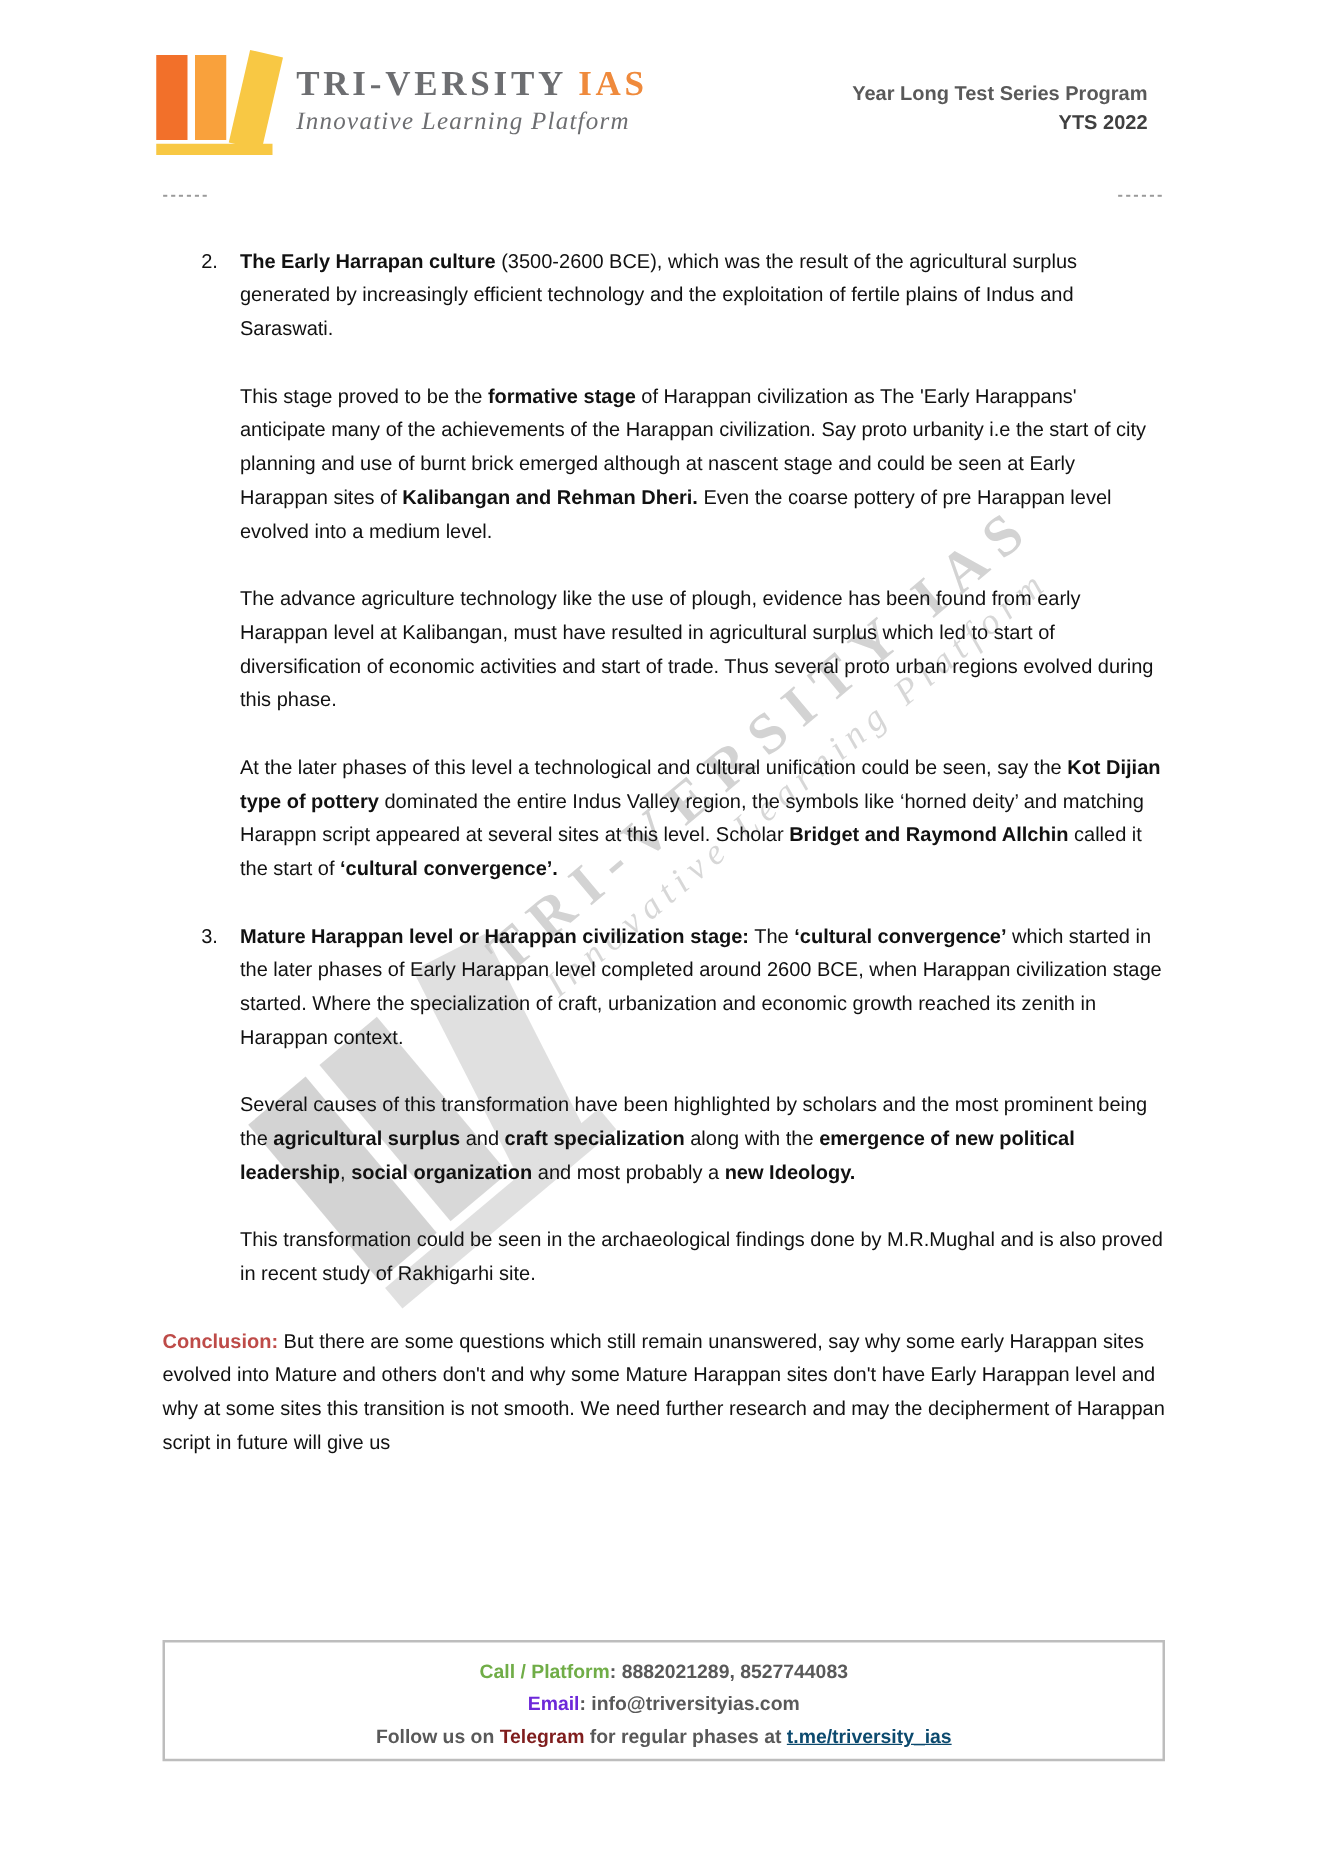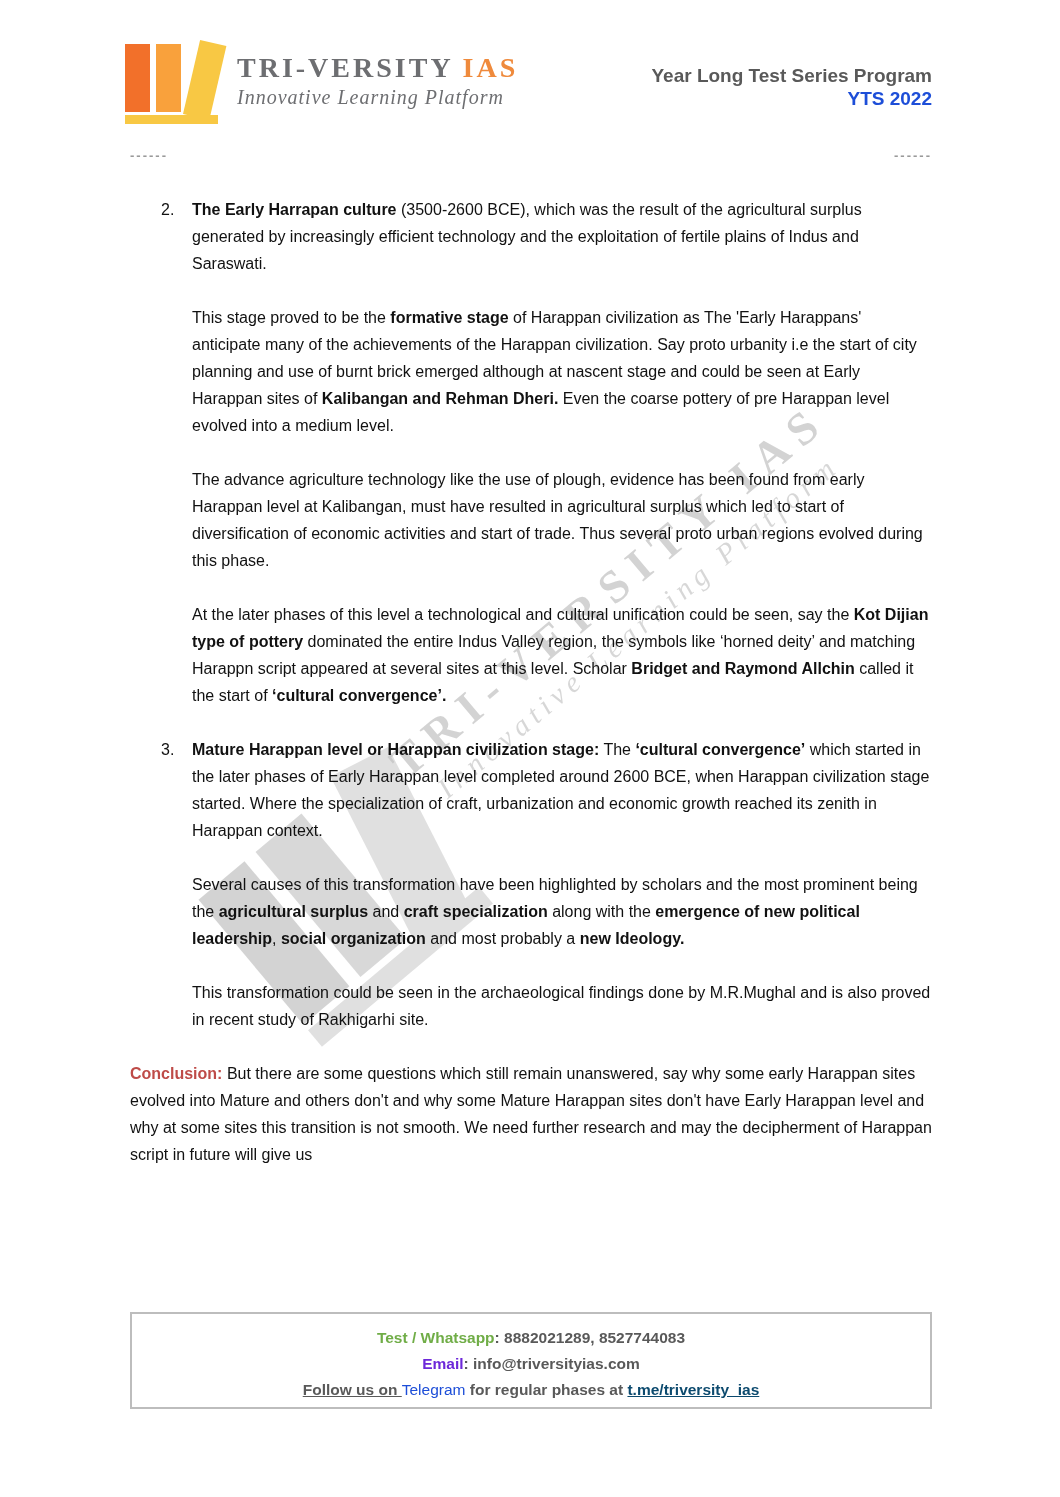--- a/index.html
+++ b/index.html
@@ -16,24 +16,24 @@
   .logo .b2 { left:31px; top:2px; width:25px; height:68px; background:#F9A13C; }
   .logo .b3 { left:58px; top:-4px; width:27px; height:76px; background:#F8C844;
               transform:rotate(13deg); transform-origin:bottom left; }
   .logo .shelf { left:0; top:73px; width:93px; height:9px; background:#F8C844; }
   .brand-text { position:absolute; left:237px; top:52px; }
   .brand-title { font-family:"Liberation Serif", serif; font-weight:bold;
                  font-size:28px; letter-spacing:3px; color:#6D6E71; white-space:nowrap; }
   .brand-title .orange { color:#EF8A3C; }
   .brand-tagline { font-family:"Liberation Serif", serif; font-style:italic;
                    font-size:20px; letter-spacing:1px; color:#6D6E71; margin-top:2px; }
-  .program { position:absolute; right:128px; top:64px; text-align:right;
-             font-weight:bold; font-size:19px; line-height:23px; }
+  .program { position:absolute; right:142px; top:64px; text-align:right;
+             font-weight:bold; font-size:16px; line-height:23px; }
   .program .line1 { color:#595959; }
-  .program .line2 { color:#1d4ed8; }
+  .program .line2 { color:#404040; }
   .dashes-row { position:absolute; left:130px; top:148px; width:802px;
                 display:flex; justify-content:space-between;
                 font-size:13px; font-weight:bold; letter-spacing:2px; color:#9a9a9a; }
   
   .wm-text { position:absolute; left:330px; top:560px; width:580px; z-index:0;
              transform:rotate(-40deg); transform-origin:center center;
              text-align:center; pointer-events:none; }
   .wm-title { font-family:"Liberation Serif", serif; font-weight:bold;
               font-size:46px; letter-spacing:11px; color:#9e9e9e; opacity:.45;
               white-space:nowrap; }
@@ -126,18 +126,18 @@
     <div class="para cont-para">
       <span><span>This transformation could be seen in the archaeological findings done by M.R.Mughal and is also proved in recent study of Rakhigarhi site.</span></span>
     </div>
 
     <div class="para conclusion">
       <span><span style="font-weight: bold; color: rgb(190, 75, 72);">Conclusion:</span><span> But there are some questions which still remain unanswered, say why some early Harappan sites evolved into Mature and others don't and why some Mature Harappan sites don't have Early Harappan level and why at some sites this transition is not smooth. We need further research and may the decipherment of Harappan script in future will give us</span></span>
     </div>
   </div>
 
   <div class="contact-box">
-    <div><span style="font-weight: bold; color: rgb(112, 173, 71);">Test / Whatsapp</span><span style="font-weight: bold; color: rgb(89, 89, 89);">: 8882021289, 8527744083</span></div>
+    <div><span style="font-weight: bold; color: rgb(112, 173, 71);">Call / Platform</span><span style="font-weight: bold; color: rgb(89, 89, 89);">: 8882021289, 8527744083</span></div>
     <div><span style="font-weight: bold; color: #6d28d9;">Email</span><span style="font-weight: bold; color: rgb(89, 89, 89);">: info@triversityias.com</span></div>
-    <div><span style="font-weight: bold; color: rgb(89, 89, 89); text-decoration: underline;">Follow us on </span><span style="font-weight: normal; color: #1d4ed8;">Telegram</span><span style="font-weight: bold; color: rgb(89, 89, 89);"> for regular phases at </span><span style="font-weight: bold; color: #0c4a6e; text-decoration: underline;">t.me/triversity_ias</span></div>
+    <div><span style="font-weight: bold; color: rgb(89, 89, 89);">Follow us on </span><span style="font-weight: bold; color: #7f1d1d;">Telegram</span><span style="font-weight: bold; color: rgb(89, 89, 89);"> for regular phases at </span><span style="font-weight: bold; color: #0c4a6e; text-decoration: underline;">t.me/triversity_ias</span></div>
   </div>
 
 </div>
 
 </body></html>

